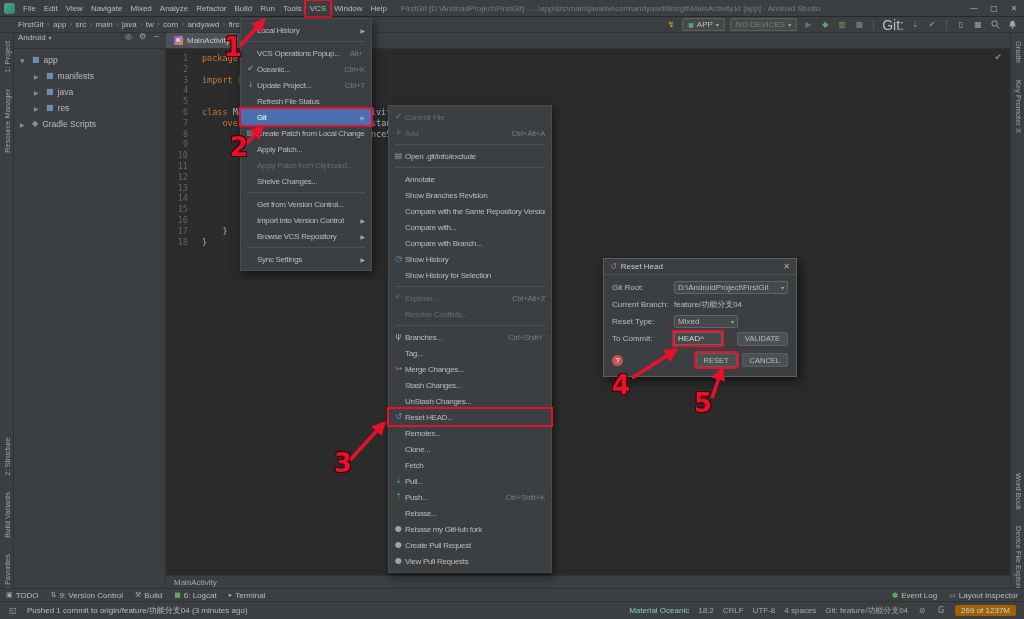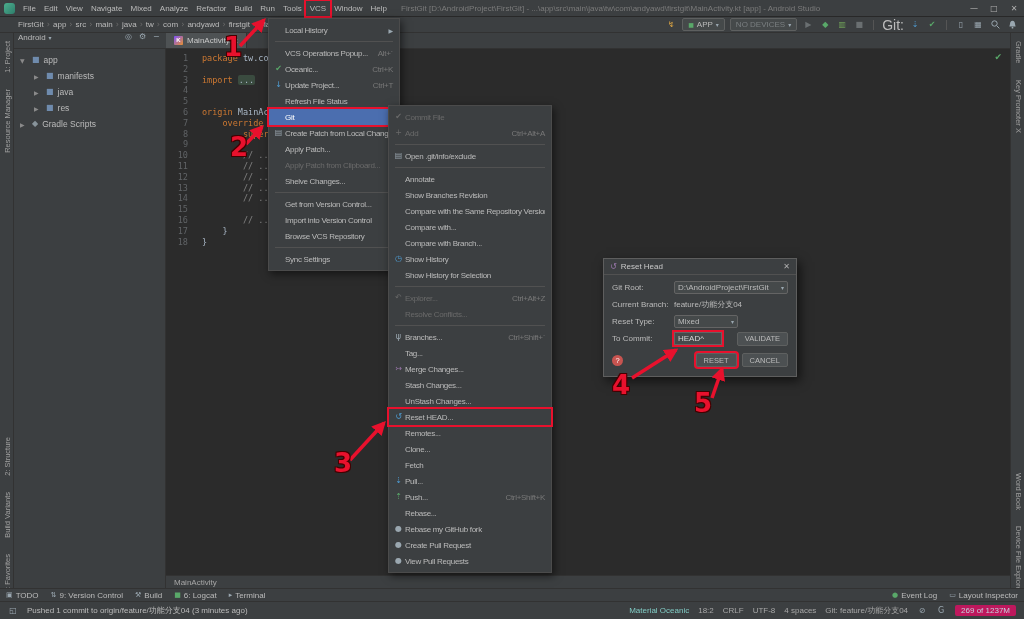--- a/index.html
+++ b/index.html
@@ -82,26 +82,26 @@
   .bottom-tabs{position:absolute;left:0;top:588px;width:1024px;height:13px;background:#3C3F41;
     border-top:1px solid #323232;display:flex;align-items:center;padding:0 6px;gap:12px;z-index:5}
   .btab{display:inline-flex;align-items:center;gap:3px;font-size:8px;color:#BBBBBB;white-space:nowrap}
   .bt-icon{font-size:7px}
   .statusbar{position:absolute;left:0;top:601px;width:1024px;height:18px;background:#3C3F41;
     border-top:1px solid #323232;display:flex;align-items:center;gap:9px;padding:0 8px;font-size:8px;z-index:5}
   .sb-msg{color:#BBBBBB;white-space:nowrap}
   .sb-item{color:#A7A7A7;white-space:nowrap}
   .sb-item.theme{color:#80CBC4}
   .sbi{width:10px}
-  .memory{background:#be185d;border-radius:2px;padding:1px 6px;color:#C5D2DE;white-space:nowrap}
+  .memory{background:#a16207;border-radius:2px;padding:1px 6px;color:#C5D2DE;white-space:nowrap}
 
   
   .popup{position:absolute;background:#3C3F41;border:1px solid #4B4B4B;
     box-shadow:2px 3px 8px rgba(0,0,0,.55);padding:3px 0;font-size:8px}
-  #vcs-menu{left:268px;top:18px;width:132px;z-index:20}
+  #vcs-menu{left:240px;top:18px;width:132px;z-index:20}
   #git-menu{left:388px;top:105px;width:164px;z-index:21}
   .menu-row{height:16px;display:flex;align-items:center;padding:0 6px 0 3px;color:#BBBBBB;white-space:nowrap}
   .mi-icon{width:13px;flex:none;text-align:center}
   .mi-label{flex:1;overflow:hidden;letter-spacing:-0.3px}
   .mi-shortcut{color:#787878;margin-left:8px;flex:none;letter-spacing:-0.3px}
   .mi-sub{margin-left:4px;flex:none;font-size:6px;color:#9AA7B0;font-family:"DejaVu Sans",sans-serif}
   .menu-row.disabled{color:#6A6A6A}
   .menu-row.disabled .gi{color:#6A6A6A !important}
   .menu-row.selected{background:#4B6EAF;color:#FFFFFF}
   .menu-sep{height:1px;background:#515151;margin:3px 6px}
@@ -313,21 +313,21 @@
         <div class="ln">16</div>
         <div class="ln">17</div>
         <div class="ln">18</div>
       </div>
     <div class="code" id="code-lines">
         <div class="cl"><span class="tok-kw">package</span><span class="tok-pl"> tw.com.andyawd.firstgit</span></div>
         <div class="cl"></div>
         <div class="cl"><span class="tok-kw">import </span><span class="tok-fold">...</span></div>
         <div class="cl"></div>
         <div class="cl"></div>
-        <div class="cl"><span class="tok-kw">origin</span><span class="tok-pl"> MainActivity : AppCompatActivity() {</span></div>
+        <div class="cl"><span class="tok-kw">class</span><span class="tok-pl"> MainActivity : AppCompatActivity() {</span></div>
         <div class="cl"><span class="tok-pl">    </span><span class="tok-kw">override fun</span><span class="tok-pl"> onCreate(savedInstanceState: Bundle?) {</span></div>
         <div class="cl"><span class="tok-pl">        </span><span class="tok-kw">super</span><span class="tok-pl">.onCreate(savedInstanceState)</span></div>
         <div class="cl"></div>
         <div class="cl"><span class="tok-cm">        // ...</span></div>
         <div class="cl"><span class="tok-cm">        // ...</span></div>
         <div class="cl"><span class="tok-cm">        // ...</span></div>
         <div class="cl"><span class="tok-cm">        // ...</span></div>
         <div class="cl"><span class="tok-cm">        // ...</span></div>
         <div class="cl"></div>
         <div class="cl"><span class="tok-cm">        // ...</span></div>

